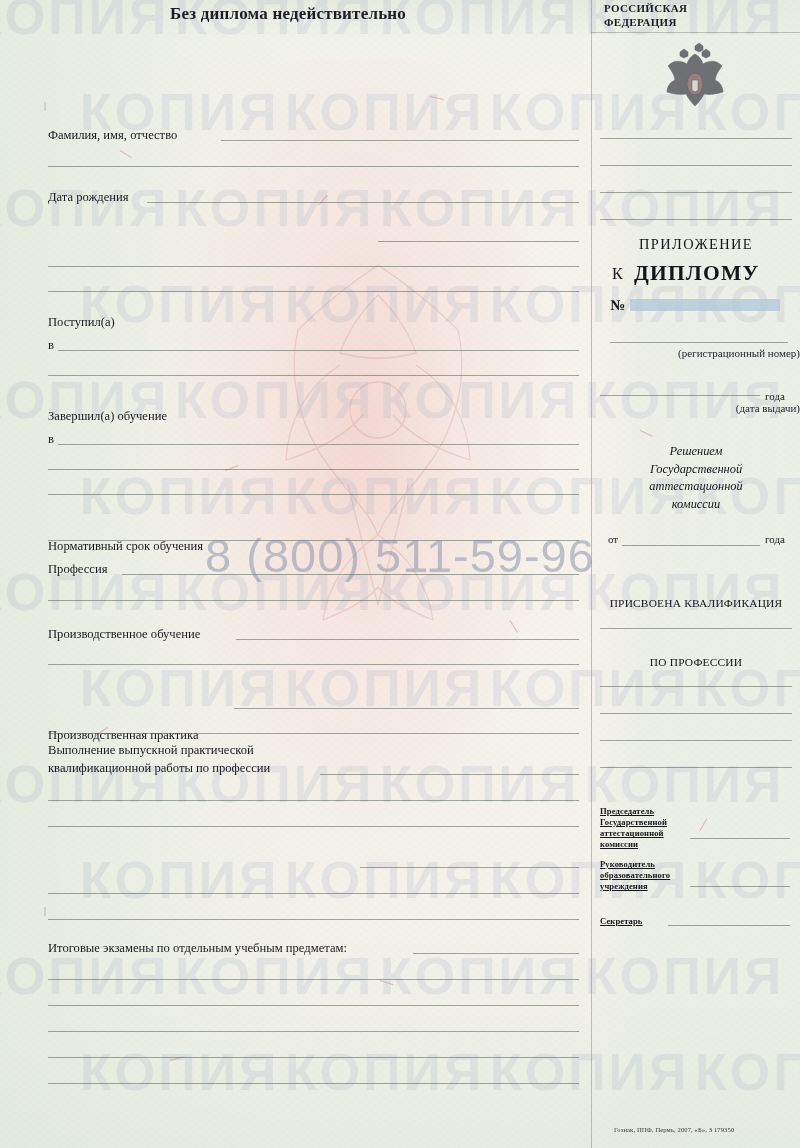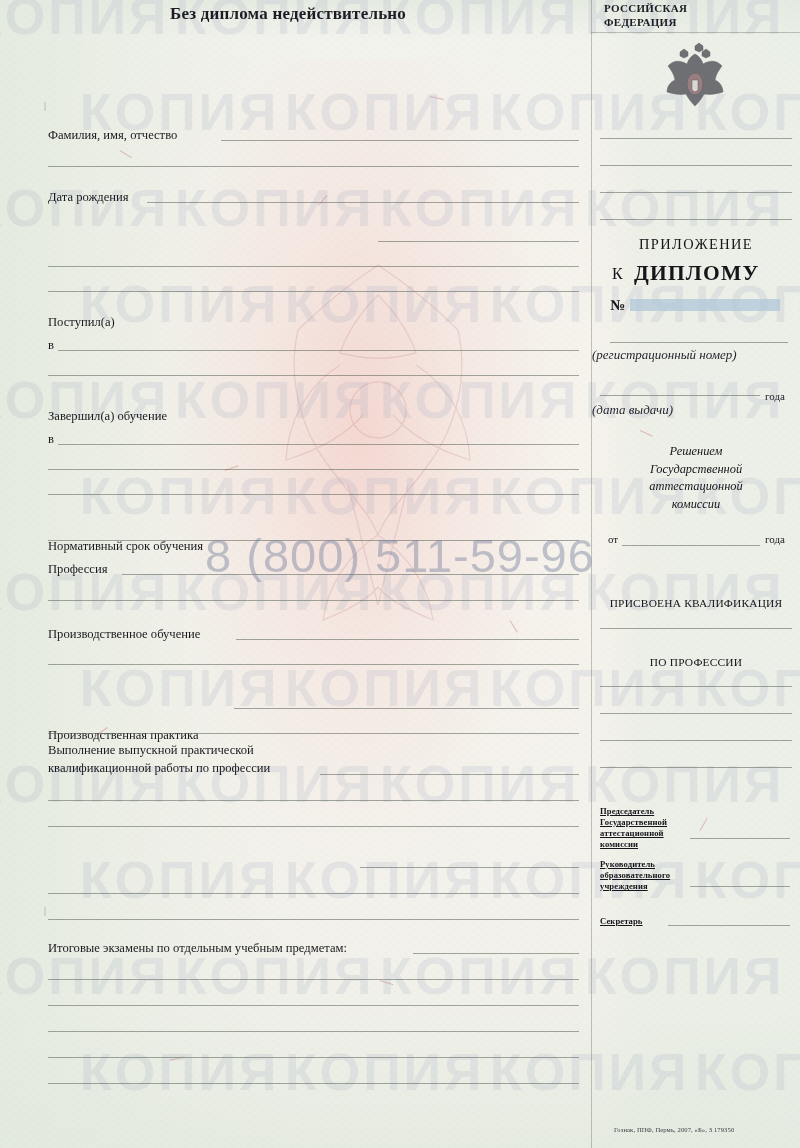--- a/index.html
+++ b/index.html
@@ -161,24 +161,23 @@
     text-align: center;
     color: #15151a;
   }
   .r-pril {
     font-size: 14.4px;
     letter-spacing: 1.4px;
   }
   .r-small {
     position: absolute;
     width: 208px;
-    text-align: left;
-    font-size: 13px;
+    text-align: right;
+    font-size: 11px;
     color: #262630;
-    font-style: italic;
   }
   .r-ital {
     position: absolute;
     width: 208px;
     text-align: center;
     font-style: italic;
     font-size: 12.4px;
     color: #15151a;
     line-height: 1.42;
   }

